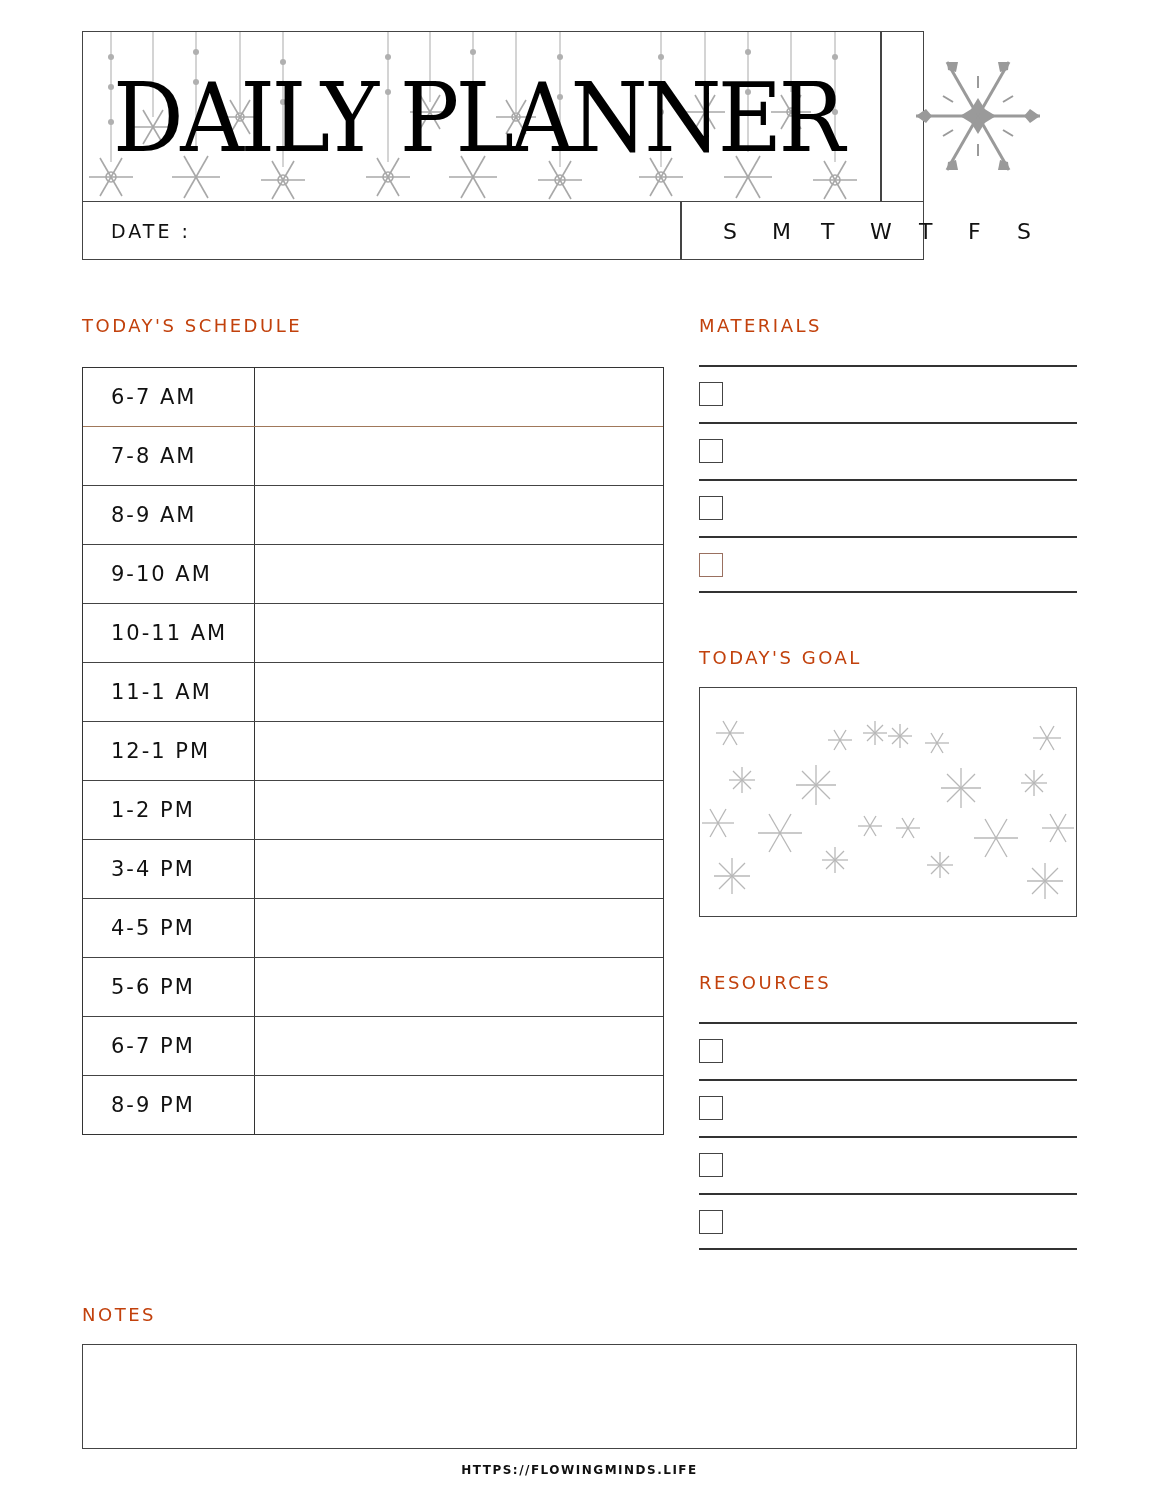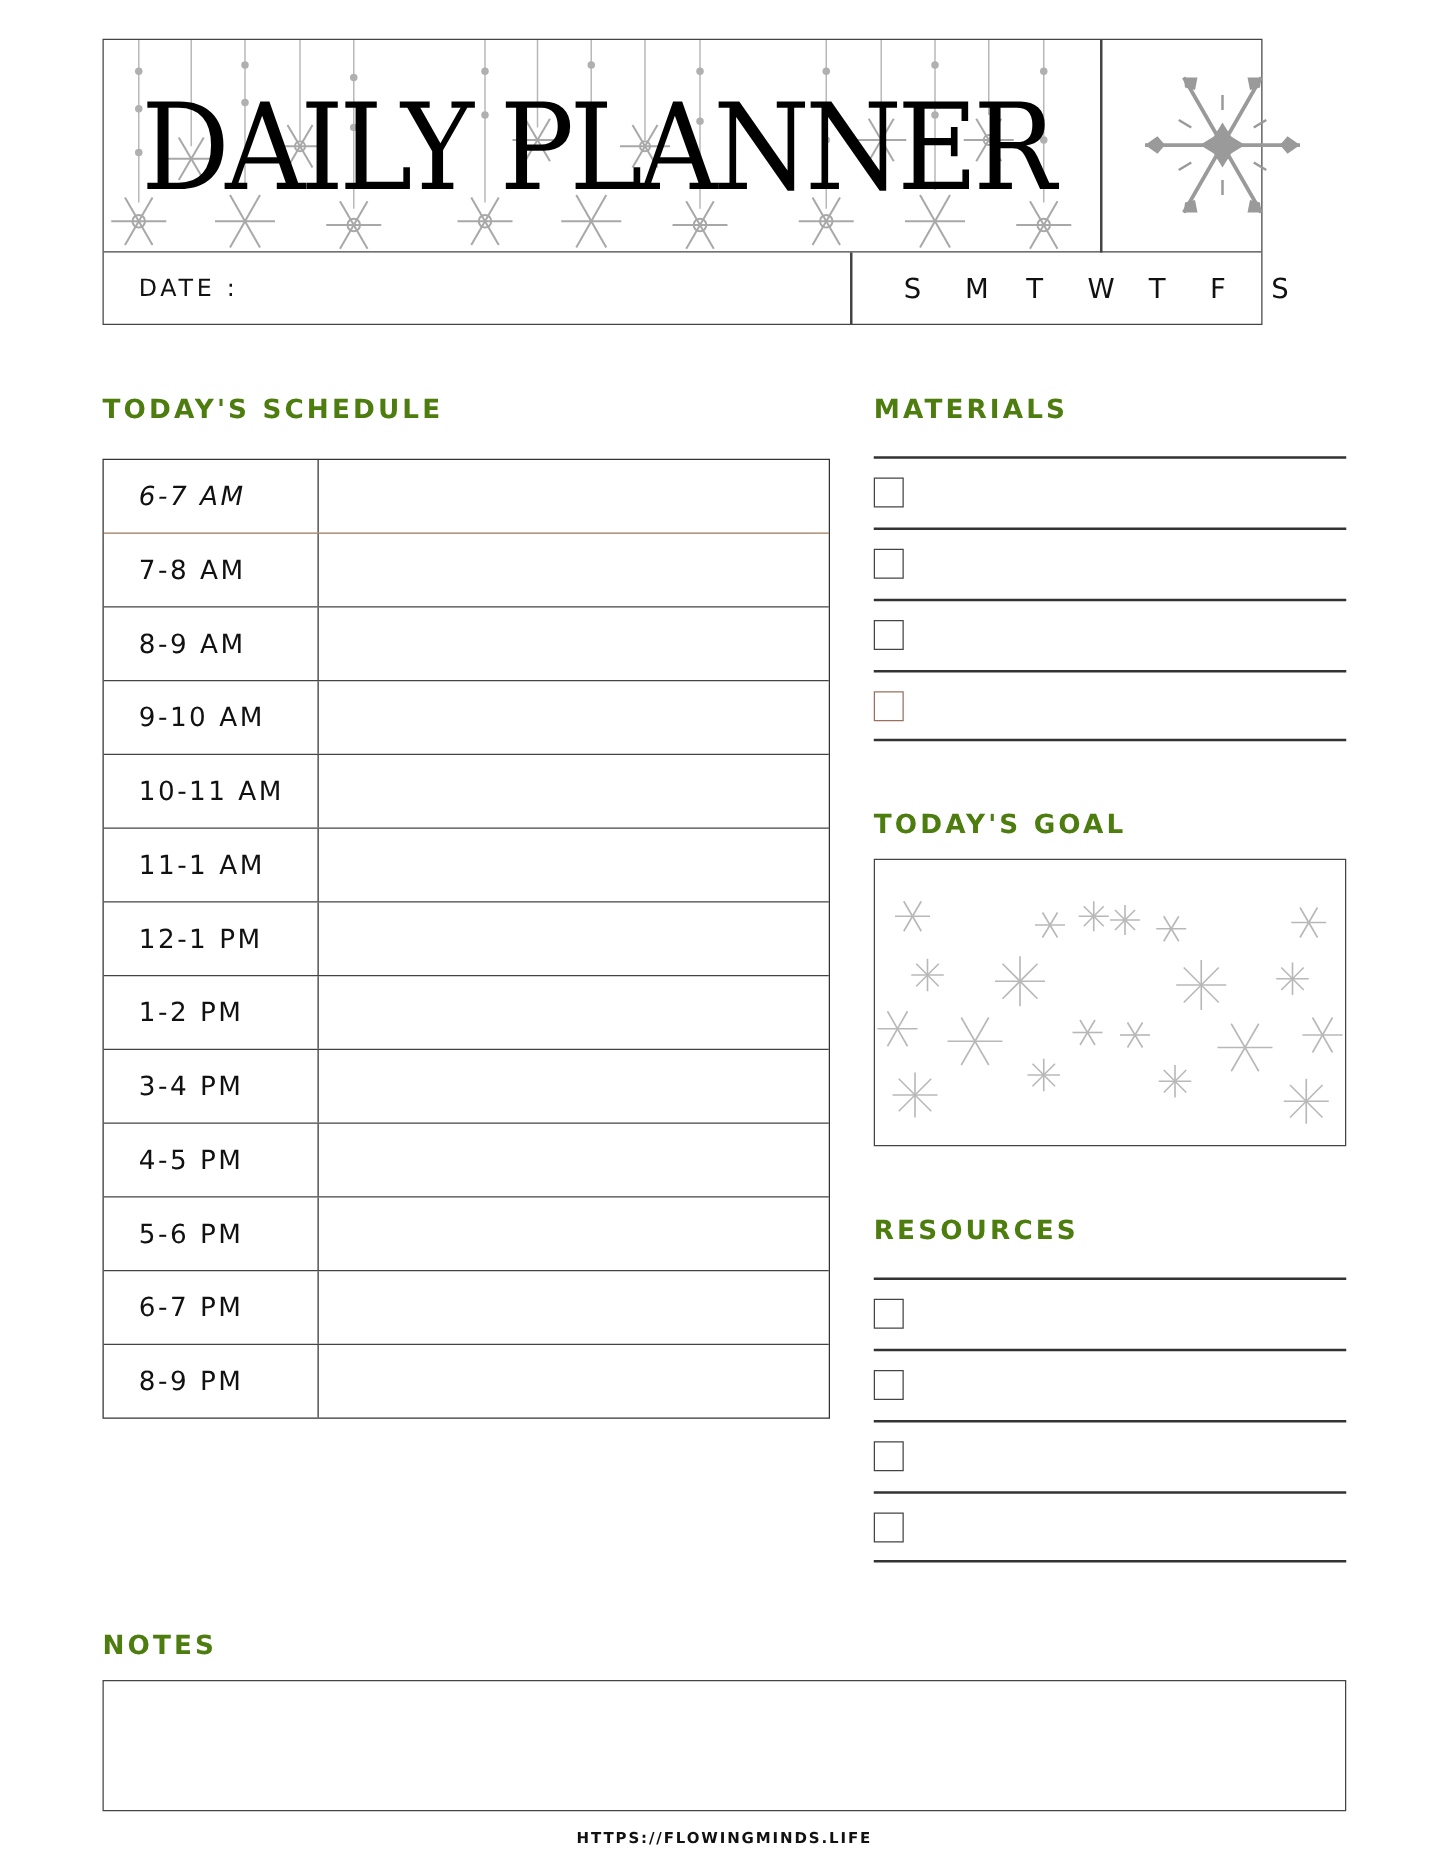--- a/index.html
+++ b/index.html
@@ -1,33 +1,33 @@
 <!DOCTYPE html>
 <html><head>
 <meta charset="utf-8">
 <style>
   html, body { margin:0; padding:0; background:#ffffff; }
   body { width:1159px; height:1500px; position:relative; overflow:hidden; color:#111; font-family:"DejaVu Sans", sans-serif; }
   .abs { position:absolute; }
-  .header-box { left:82px; top:31px; width:928px; height:229px; border:1.5px solid #444; box-sizing:border-box; }
+  .header-box { left:82px; top:31px; width:842px; height:229px; border:1.5px solid #444; box-sizing:border-box; }
   .title-row { left:0; top:0; width:100%; height:170px; border-bottom:1.5px solid #444; box-sizing:border-box; }
   .title-deco { left:0; top:0; width:797px; height:168px; overflow:hidden; }
   .title-text { left:30px; top:38px; font-family:"DejaVu Serif", serif; font-size:96px; letter-spacing:-4px; line-height:1; color:#000; white-space:nowrap; transform:scaleX(0.92); transform-origin:left; }
   .title-divider { left:797px; top:0; width:1.5px; height:170px; background:#444; }
   .snow-cell { left:798px; top:0; width:194px; height:168px; }
   .date-row { left:0; top:170px; width:100%; height:58px; }
   .date-label { left:28px; top:18px; font-size:19px; letter-spacing:3px; color:#111; }
   .date-divider { left:597px; top:0; width:1.5px; height:58px; background:#444; }
   .days { left:640px; top:17px; display:flex; gap:0; }
   .days span { width:49px; font-size:22px; color:#111; text-align:left; }
-  .section-title { font-weight:bold; font-size:21px; letter-spacing:2.5px; color:#4d7c0f; }
+  .section-title { font-weight:normal; font-size:18px; letter-spacing:2.5px; color:#c2410c; }
   .sched { left:82px; top:367px; width:582px; border:1.5px solid #333; box-sizing:border-box; }
   .sched-row { display:flex; height:59px; border-bottom:1.5px solid #444; box-sizing:border-box; }
   .sched-row:last-child { border-bottom:none; height:58px; }
-  .sched-row.first { border-bottom-color:#a0785a;font-style:italic; }
+  .sched-row.first { border-bottom-color:#a0785a; }
   .sched-time { width:172px; border-right:1.5px solid #333; box-sizing:border-box; font-size:21px; letter-spacing:2px; padding-left:28px; display:flex; align-items:center; color:#111; }
   .sched-entry { flex:1; }
   .checklist { left:699px; width:378px; }
   .check-row { height:57px; border-top:2px solid #333; box-sizing:border-box; position:relative; }
   .check-row:last-child { border-bottom:2px solid #333; }
   .checkbox { position:absolute; left:0; top:15px; width:24px; height:24px; border:1.5px solid #444; box-sizing:border-box; background:#fff; }
   .checkbox.accent { border-color:#9a7060; }
   .goal-box { left:699px; top:687px; width:378px; height:230px; border:1.5px solid #444; box-sizing:border-box; overflow:hidden; }
   .notes-box { left:82px; top:1344px; width:995px; height:105px; border:1.5px solid #444; box-sizing:border-box; }
   .footer { left:0; top:1463px; width:1159px; text-align:center; font-weight:bold; font-size:12px; letter-spacing:1.5px; color:#111; }

